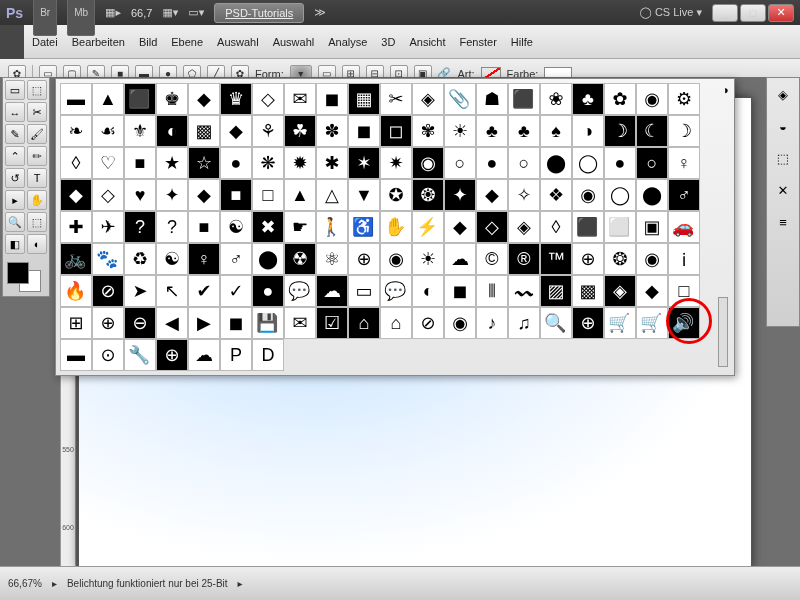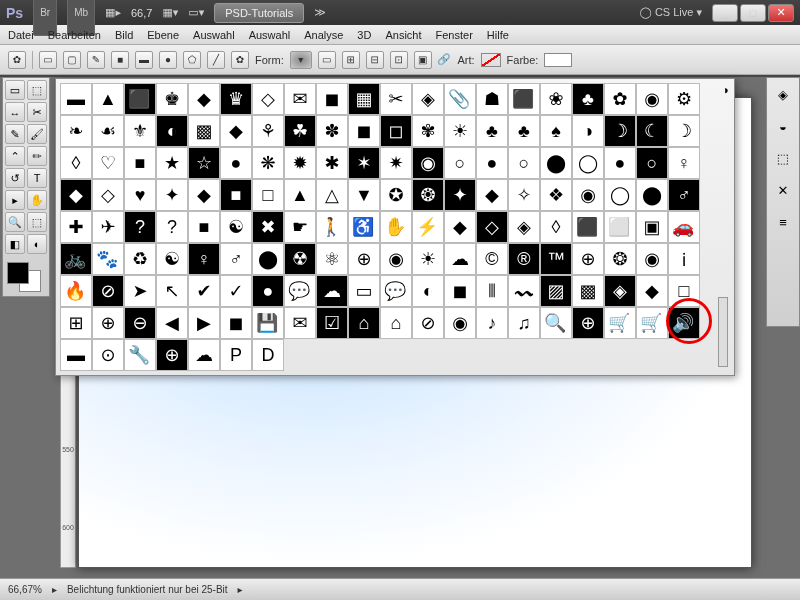--- a/index.html
+++ b/index.html
@@ -3,27 +3,27 @@
 <meta charset="utf-8">
 <style>
 * { box-sizing: border-box; margin: 0; padding: 0; font-family: "Segoe UI", Tahoma, sans-serif; }
 body { background: #464646; width: 800px; height: 600px; overflow: hidden; position: relative; }
 
 .titlebar { height: 25px; background: linear-gradient(to bottom, #444, #333); display: flex; align-items: center; padding: 0 6px; gap: 10px; color: #ccc; font-size: 11px; }
 .titlebar .ps { font-weight: bold; font-size: 14px; color: #aad; }
 .titlebar .chip { background: #555; border: 1px solid #666; padding: 17px 6px; border-radius: 2px; font-size: 10px; }
 .titlebar .zoom { color: #ddd; font-size: 11px; }
 .titlebar .tab { background: linear-gradient(#6a6a6a,#4a4a4a); padding: 3px 10px; border: 1px solid #777; border-radius: 3px; color: #eee; font-size: 11px; }
-.titlebar .tab-active { background: linear-gradient(#888,#666); border-color: #999; }
+.titlebar .tab-active { background: linear-gradient(#888,#666); border-color: #999; text-decoration: underline; }
 .titlebar .spacer { flex: 1; }
 .titlebar .winbtns { display: flex; gap: 2px; }
 .titlebar .winbtns div { width: 26px; height: 18px; background: linear-gradient(#f0f0f0,#d0d0d0); border: 1px solid #888; border-radius: 3px; display: flex; align-items: center; justify-content: center; font-size: 11px; }
 .titlebar .winbtns .close { background: linear-gradient(#e77,#c33); color: #fff; }
 
-.menubar { height: 20px; background: linear-gradient(#f0f0f0,#d8d8d8); border-bottom: 1px solid #aaa; display: flex; align-items: center; padding: 0 8px; gap: 14px; font-size: 11px; color: #222; }
+.menubar { height: 34px; background: linear-gradient(#f0f0f0,#d8d8d8); border-bottom: 1px solid #aaa; display: flex; align-items: center; padding: 0 8px; gap: 14px; font-size: 11px; color: #222; margin-left: 24px; }
 .menubar span { cursor: default; }
 
 .optionsbar { height: 30px; background: linear-gradient(#f0f0f0,#d8d8d8); border-bottom: 1px solid #aaa; display: flex; align-items: center; padding: 0 8px; gap: 6px; font-size: 11px; color: #333; }
 .optionsbar .ico { width: 18px; height: 18px; background: linear-gradient(#fafafa,#ddd); border: 1px solid #999; border-radius: 2px; display: inline-flex; align-items: center; justify-content: center; font-size: 10px; }
 .optionsbar .swatch { width: 28px; height: 14px; border: 1px solid #888; background: #fff; }
 .optionsbar .redline { width: 20px; height: 14px; border: 1px solid #888; background: linear-gradient(to bottom right, transparent 45%, red 45%, red 55%, transparent 55%); }
 
 .workspace { position: absolute; top: 77px; bottom: 22px; left: 0; right: 0; background: #6f6f6f; }
 
 .toolbox { position: absolute; left: 2px; top: 0; width: 48px; background: linear-gradient(#e8e8e8,#cfcfcf); border: 1px solid #888; display: flex; flex-wrap: wrap; padding: 2px; gap: 2px; }
@@ -32,21 +32,21 @@
 .toolbox .colorsw .fg { width: 22px; height: 22px; background: #000; border: 1px solid #888; position: absolute; top: 2px; left: 2px; }
 .toolbox .colorsw .bg { width: 22px; height: 22px; background: #fff; border: 1px solid #888; position: absolute; bottom: 2px; right: 2px; }
 
 .rightpanel { position: absolute; right: 0; top: 0; width: 34px; height: 250px; background: linear-gradient(#e8e8e8,#cfcfcf); border: 1px solid #888; display: flex; flex-direction: column; align-items: center; padding: 6px 0; gap: 12px; }
 .rightpanel .pico { width: 20px; height: 20px; display: flex; align-items: center; justify-content: center; font-size: 13px; }
 
 .canvas { position: absolute; left: 78px; top: 20px; right: 48px; bottom: 10px; background: #fff; box-shadow: 0 0 10px rgba(0,0,0,.6); border: 1px solid #555; overflow: hidden; }
 .canvas-bg { width: 100%; height: 100%; background: radial-gradient(ellipse at 35% 40%, #bfe1ff 0%, #e8f3ff 40%, #fff 70%); position: relative; }
 .blue3d { position: absolute; left: 30%; top: 30%; font-size: 130px; font-weight: 900; color: #1e7dd1; text-shadow: 3px 3px 0 #0d4d88, 6px 6px 0 #0a3a66; transform: skewY(-5deg); font-style: italic; letter-spacing: -20px; }
 
-.statusbar { position: absolute; bottom: 0; left: 0; right: 0; height: 22px; background: linear-gradient(#eee,#ccc); border-top: 1px solid #999; display: flex; align-items: center; font-size: 10px; padding: 0 8px; gap: 10px; color: #333; }
+.statusbar { position: absolute; bottom: 0; left: 0; right: 0; height: 34px; background: linear-gradient(#eee,#ccc); border-top: 1px solid #999; display: flex; align-items: center; font-size: 10px; padding: 0 8px; gap: 10px; color: #333; }
 
 
 .shape-picker { position: absolute; left: 55px; top: 78px; width: 680px; background: linear-gradient(#f5f5f5,#e6e6e6); border: 1px solid #888; box-shadow: 2px 2px 8px rgba(0,0,0,.4); padding: 4px; z-index: 100; }
 .shape-grid { display: grid; grid-template-columns: repeat(20, 32px); grid-auto-rows: 32px; gap: 0; max-height: 296px; overflow: hidden; }
 .shape-cell { border: 1px solid #bbb; background: #fff; display: flex; align-items: center; justify-content: center; font-size: 18px; cursor: pointer; color: #000; overflow: hidden; }
 .shape-cell.inv { background: #000; color: #fff; }
 .shape-sz { width: 10px; height: 70px; background: #ddd; border: 1px solid #999; position: absolute; right: 6px; bottom: 8px; }
 .shape-picker .menu-arrow { position: absolute; right: 4px; top: 4px; font-size: 12px; }
 
 .redcircle { position: absolute; width: 46px; height: 46px; border: 3px solid #e00; border-radius: 50%; pointer-events: none; z-index: 200; left: 666px; top: 298px; }

